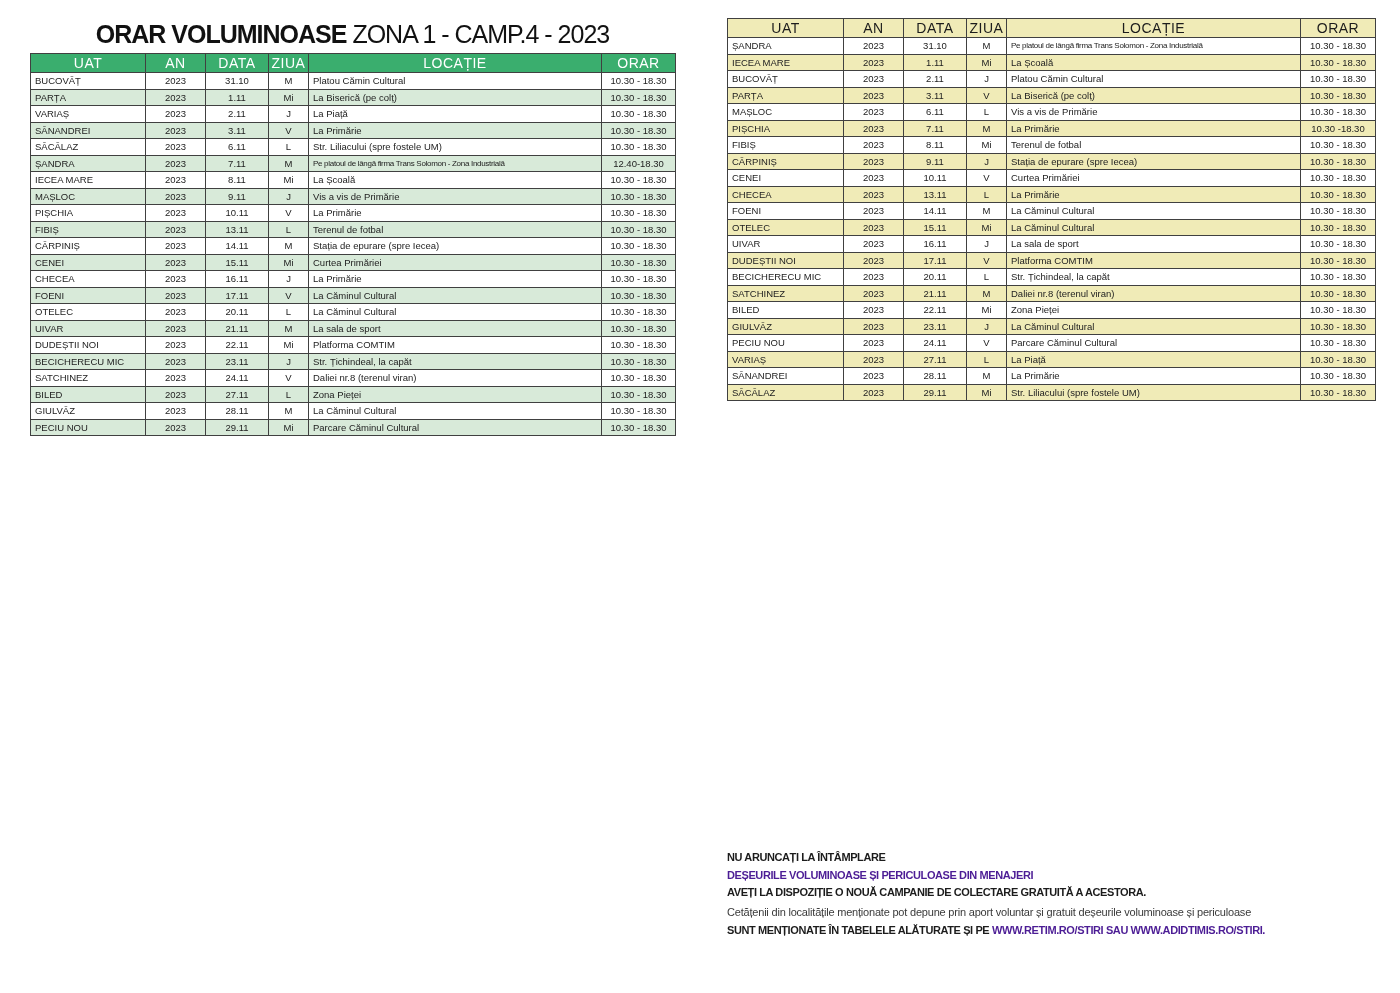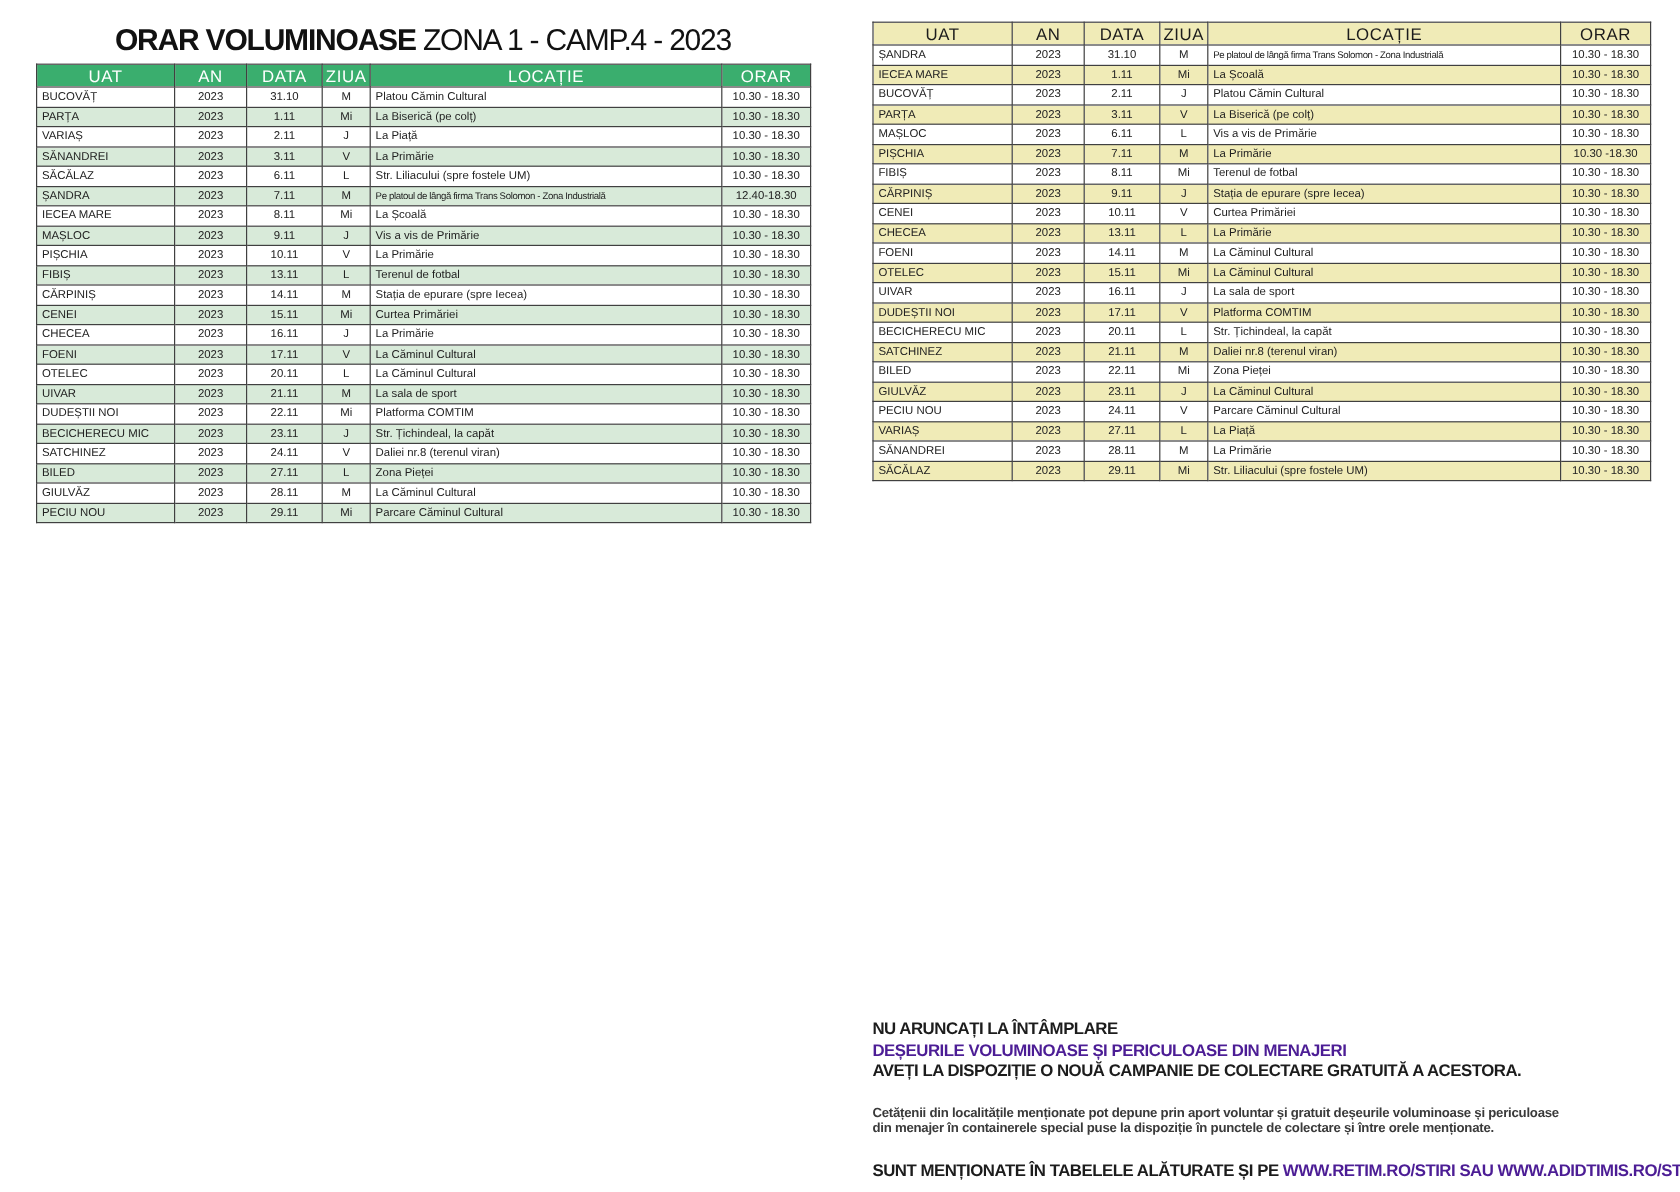--- a/index.html
+++ b/index.html
@@ -19,23 +19,23 @@
   th,td{border:1px solid #404040;overflow:hidden;white-space:nowrap;}
   th{height:16px;font-size:14px;font-weight:400;text-align:center;letter-spacing:0.5px;}
   #panel-left th{background:#3aae6e;color:#ffffff;}
   #panel-right th{background:#f0ebb7;color:#1c1c1c;}
   td{height:15.5px;font-size:9.5px;color:#222;padding:0;text-align:center;}
   td.c0,td.c4{text-align:left;padding-left:4px;}
   #panel-left tbody tr:nth-child(even){background:#d8ead9;}
   #panel-right tbody tr:nth-child(even){background:#f0ebb7;}
   td.shrink{font-size:8px;letter-spacing:-0.3px;}
   #footer{position:absolute;left:727px;top:849px;width:672px;}
-  .f-big{font-size:14px;line-height:17.5px;font-weight:700;letter-spacing:-0.4px;color:#1c1c1c;white-space:nowrap;}
+  .f-big{font-size:11px;line-height:17.5px;font-weight:700;letter-spacing:-0.4px;color:#1c1c1c;white-space:nowrap;}
   .f-green{color:#4c1d95;}
-  .f-small{font-size:11px;line-height:12.5px;font-weight:700;color:#3a3a3a;margin:20px 0;letter-spacing:-0.2px;}
+  .f-small{font-size:11px;line-height:12.5px;font-weight:400;color:#3a3a3a;margin:4px 0;letter-spacing:-0.2px;}
 </style>
 </head>
 <body>
 
 <div class="panel" id="panel-left">
   <div class="title">
     <span class="tb">ORAR VOLUMINOASE</span><span> ZONA 1 - CAMP.4 - 2023</span>
   </div>
   <table>
     <colgroup>
@@ -437,18 +437,17 @@
       </tbody>
   </table>
 </div>
 
 <div id="footer">
   <div class="f-big">NU ARUNCAȚI LA ÎNTÂMPLARE</div>
   <div class="f-big f-green">DEȘEURILE VOLUMINOASE ȘI PERICULOASE DIN MENAJERI</div>
   <div class="f-big">AVEȚI LA DISPOZIȚIE O NOUĂ CAMPANIE DE COLECTARE GRATUITĂ A ACESTORA.</div>
   <div class="f-small">
     <span>Cetățenii din localitățile menționate pot depune prin aport voluntar și gratuit deșeurile voluminoase și periculoase</span><br>
-    <span>din menajer în containerele special puse la dispoziție în punctele de colectare și între orele menționate.</span>
   </div>
   <div class="f-big">
     <span>SUNT MENȚIONATE ÎN TABELELE ALĂTURATE ȘI PE </span><span class="f-green">WWW.RETIM.RO/STIRI SAU WWW.ADIDTIMIS.RO/STIRI.</span>
   </div>
 </div>
 
 </body></html>

